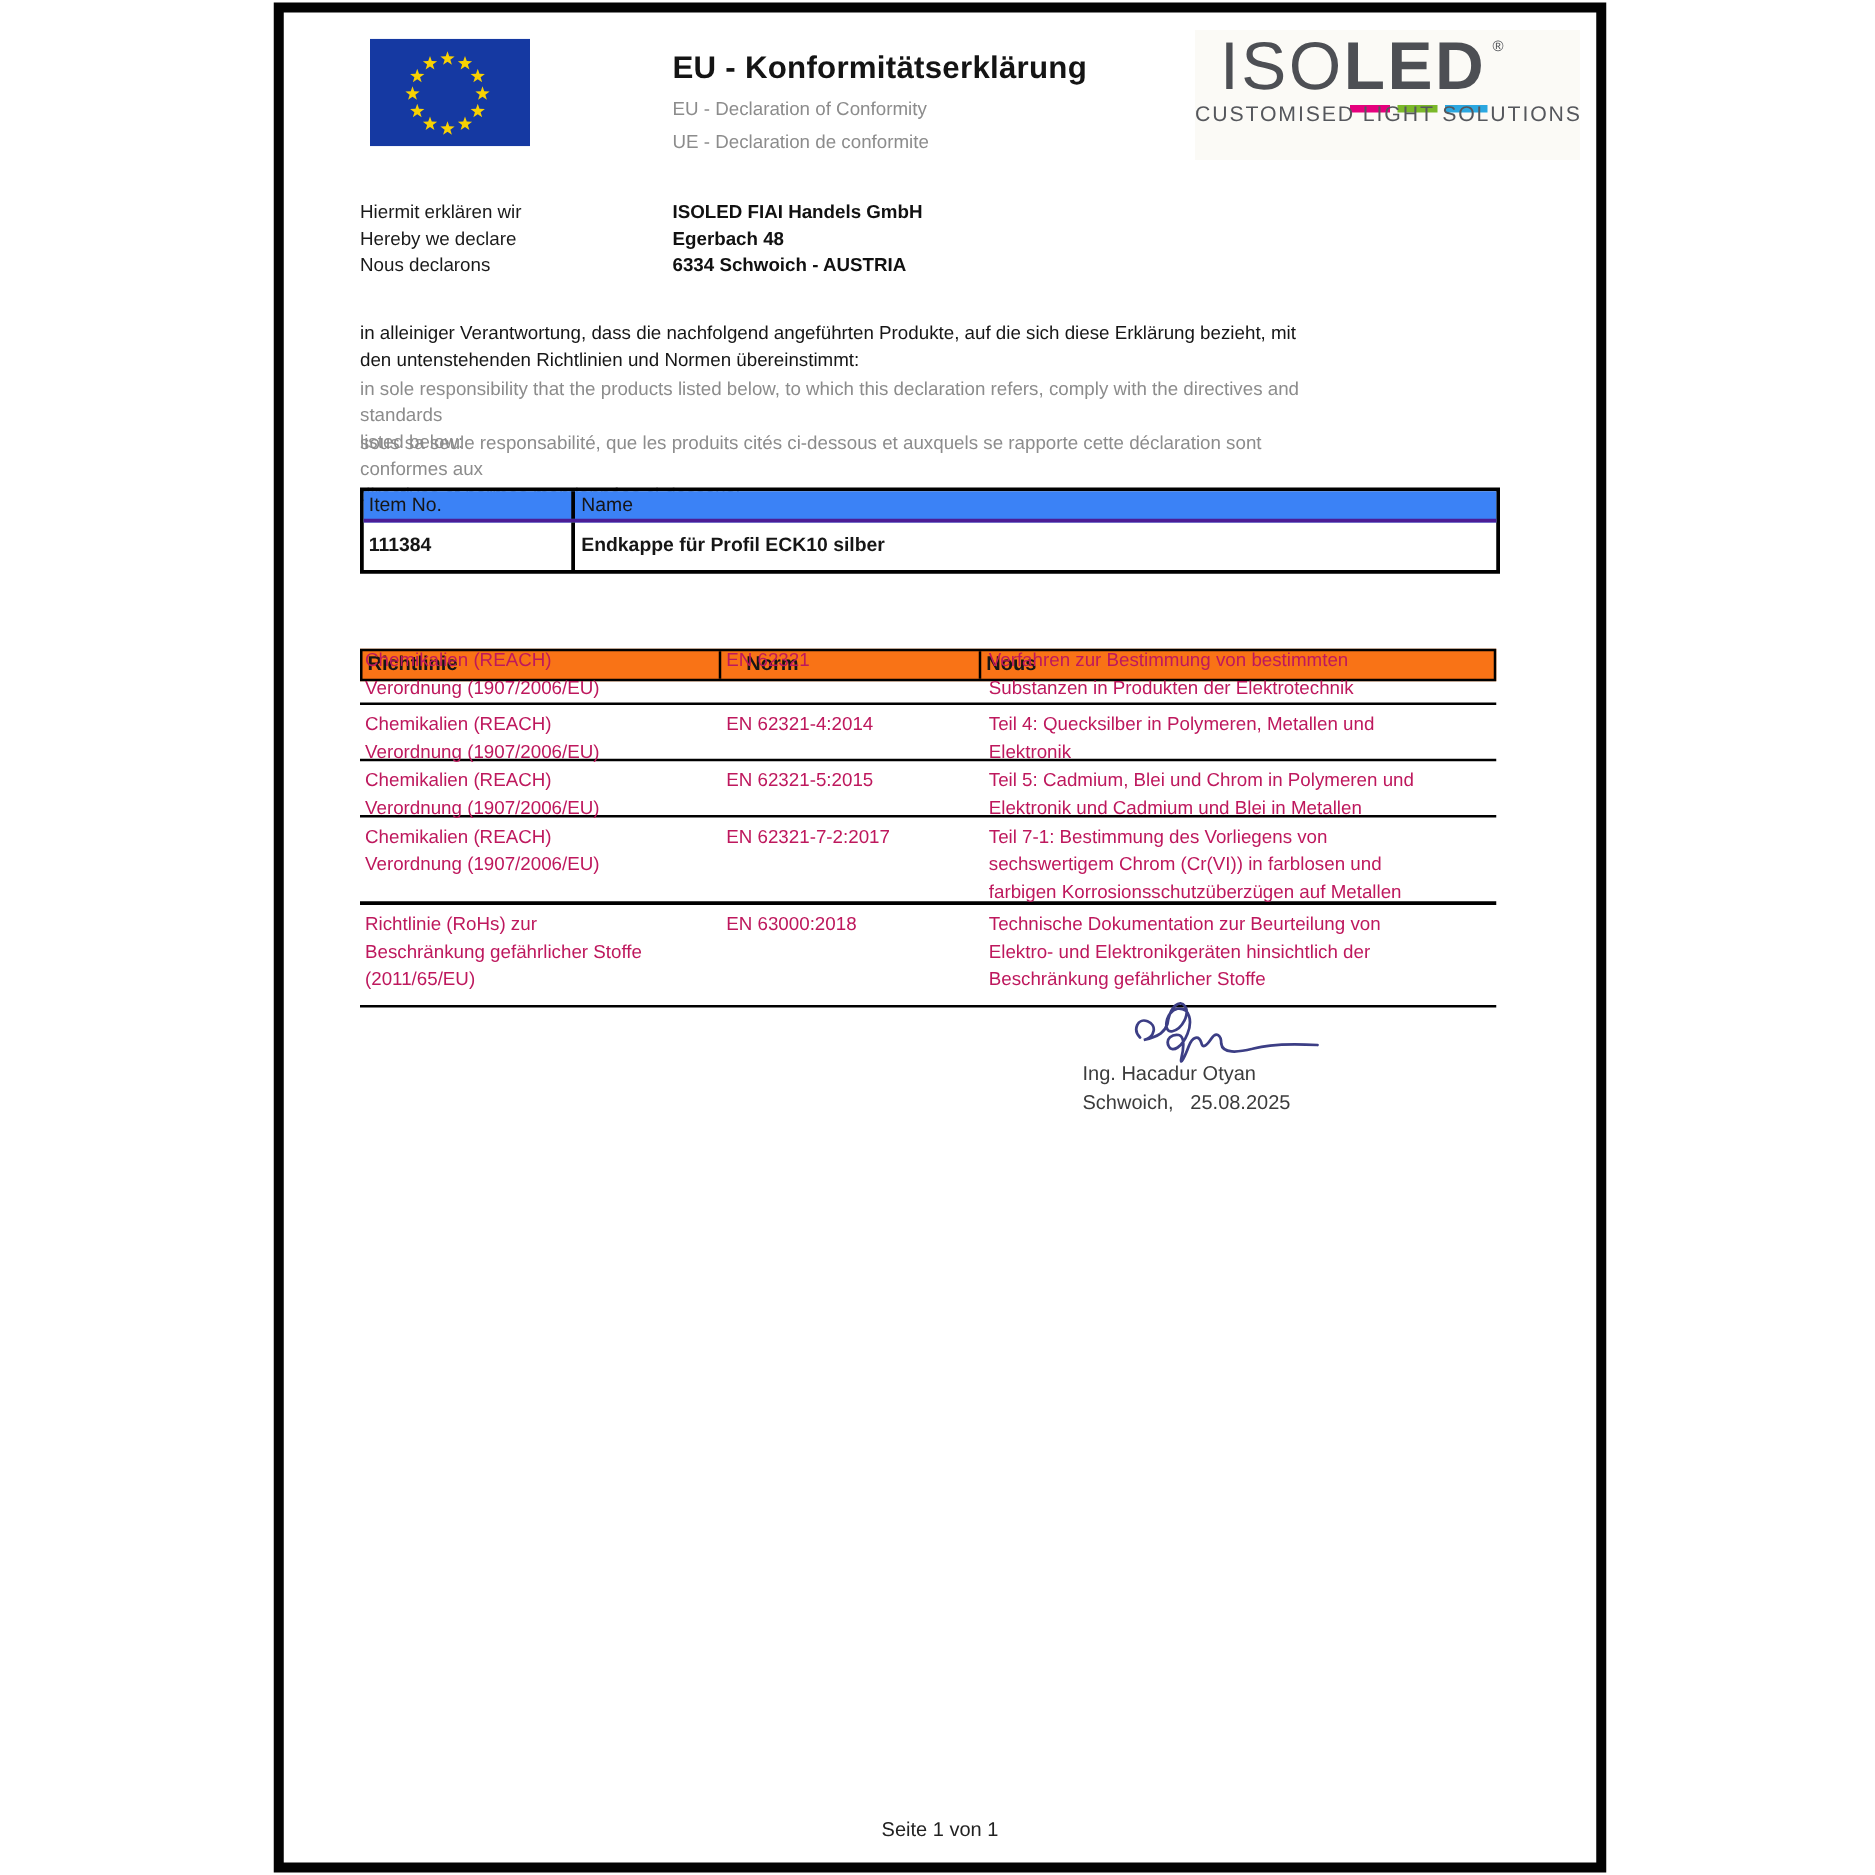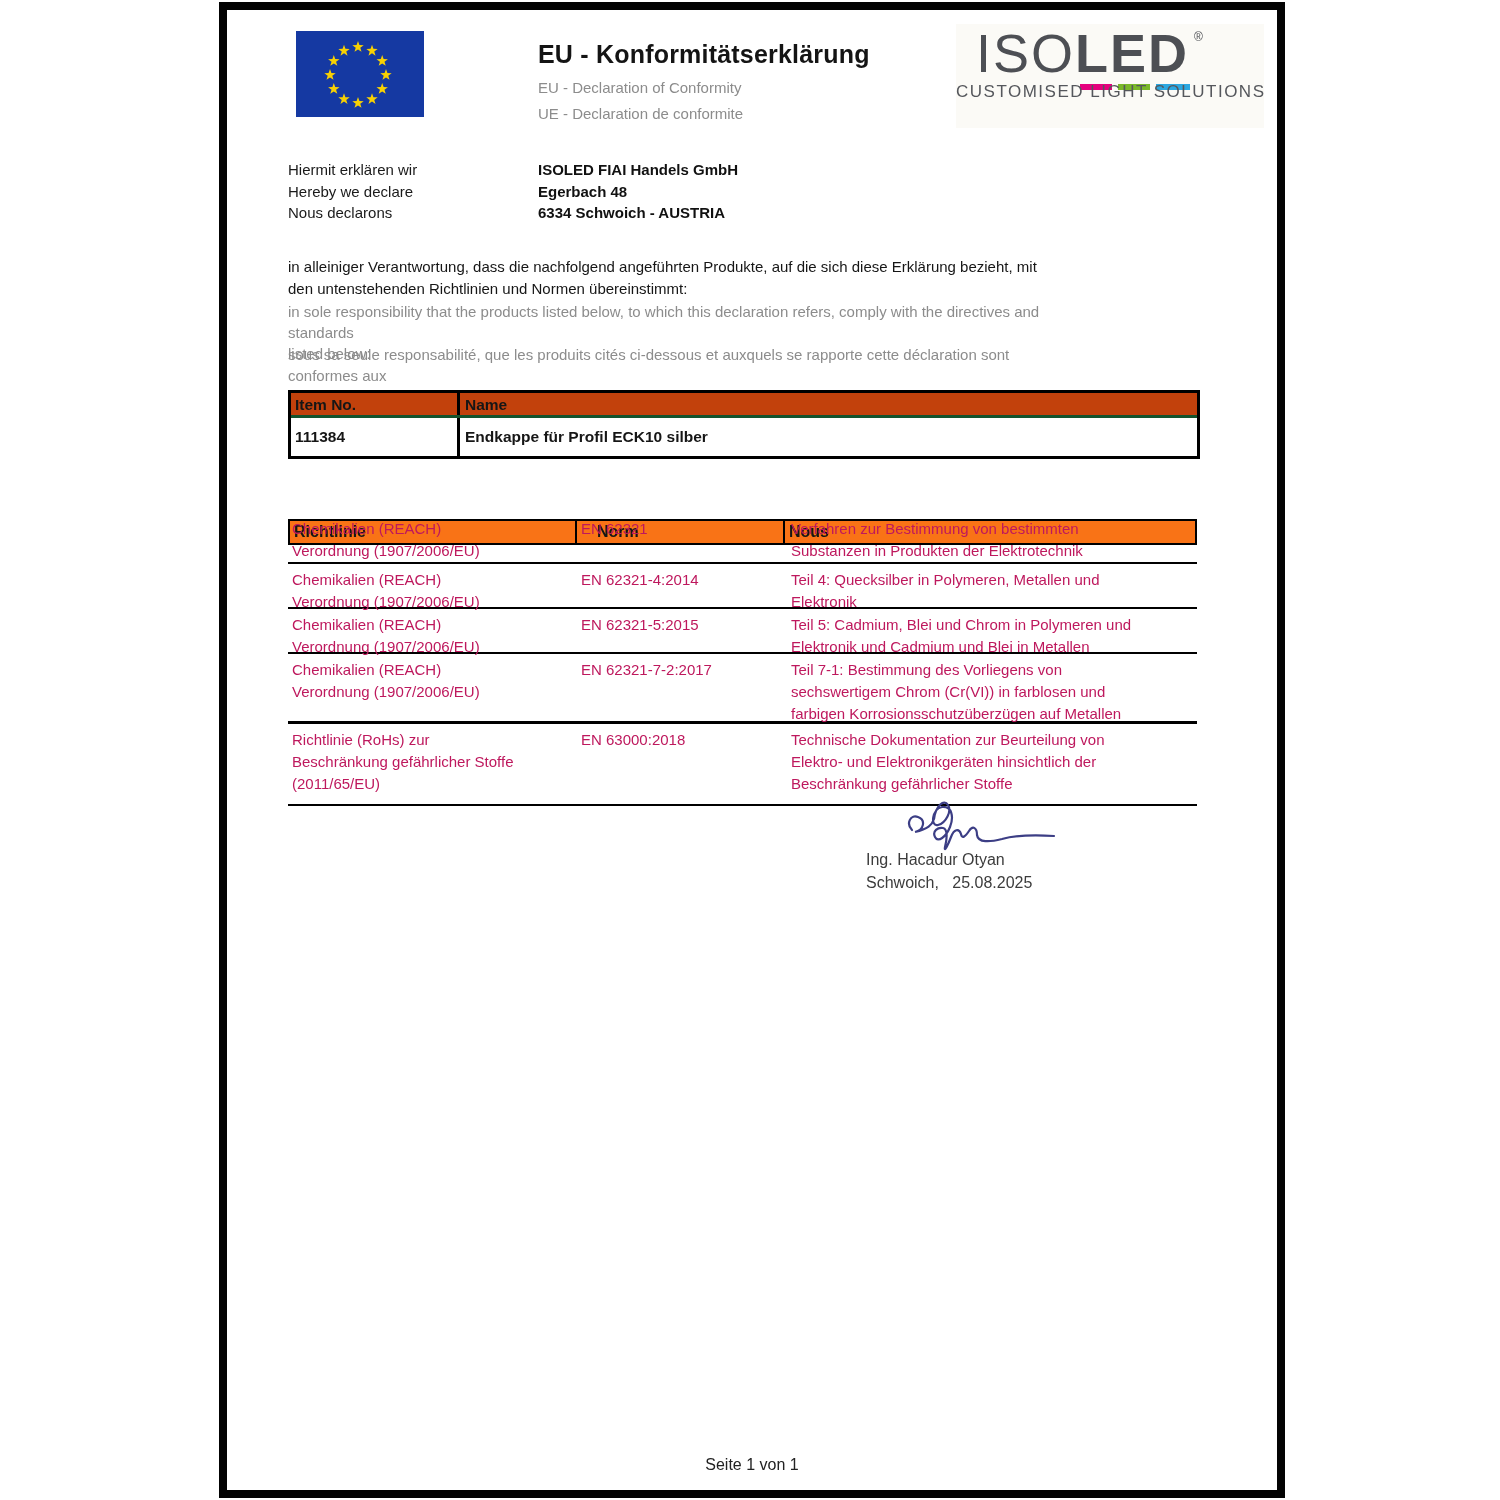--- a/index.html
+++ b/index.html
@@ -34,21 +34,21 @@
   .pre{white-space:pre;}
   .declare{left:288px;top:159px;font-size:15px;line-height:21.5px;color:#1a1a1a;}
   .company{left:538px;top:159px;font-size:15px;line-height:21.5px;font-weight:bold;color:#111111;}
   .para{left:288px;width:770px;font-size:15px;}
   .para-de{top:256px;line-height:22px;color:#161616;}
   .para-en{top:301px;line-height:21px;color:#8c8c8c;}
   .para-fr{top:344px;line-height:21px;color:#8c8c8c;}
   
   .item-table{left:288px;top:390px;width:912px;height:69px;border:3px solid #000;box-sizing:border-box;}
   .it-row{display:flex;box-sizing:border-box;}
-  .it-head{height:25px;background:#c2410c;border-bottom:3px solid #14532d;font-weight:bold;font-size:15.5px;line-height:24px;}
+  .it-head{height:25px;background:#3b82f6;border-bottom:3px solid #4c1d95;font-weight:normal;font-size:15.5px;line-height:24px;}
   .it-data{height:38px;font-weight:bold;font-size:15.5px;line-height:38px;}
   .it-c1{width:169px;border-right:3px solid #000;padding-left:4px;box-sizing:border-box;}
   .it-c2{flex:1;padding-left:5px;}
   
   .dir-head{left:288px;top:487px;width:909px;height:26px;border:2px solid #000;background:#f97316;box-sizing:border-box;display:flex;font-weight:bold;font-size:16px;line-height:21px;margin-top:32px;}
   .dh-c1{width:287px;border-right:2px solid #000;padding-left:4px;box-sizing:border-box;}
   .dh-c2{width:208px;border-right:2px solid #000;padding-left:20px;box-sizing:border-box;}
   .dh-c3{flex:1;padding-left:4px;}
   .dir-rows{left:288px;top:513px;width:909px;}
   .dir-row{display:flex;border-bottom:2px solid #000;box-sizing:border-box;padding-top:5px;font-size:15px;line-height:21.8px;color:#be185d;}

